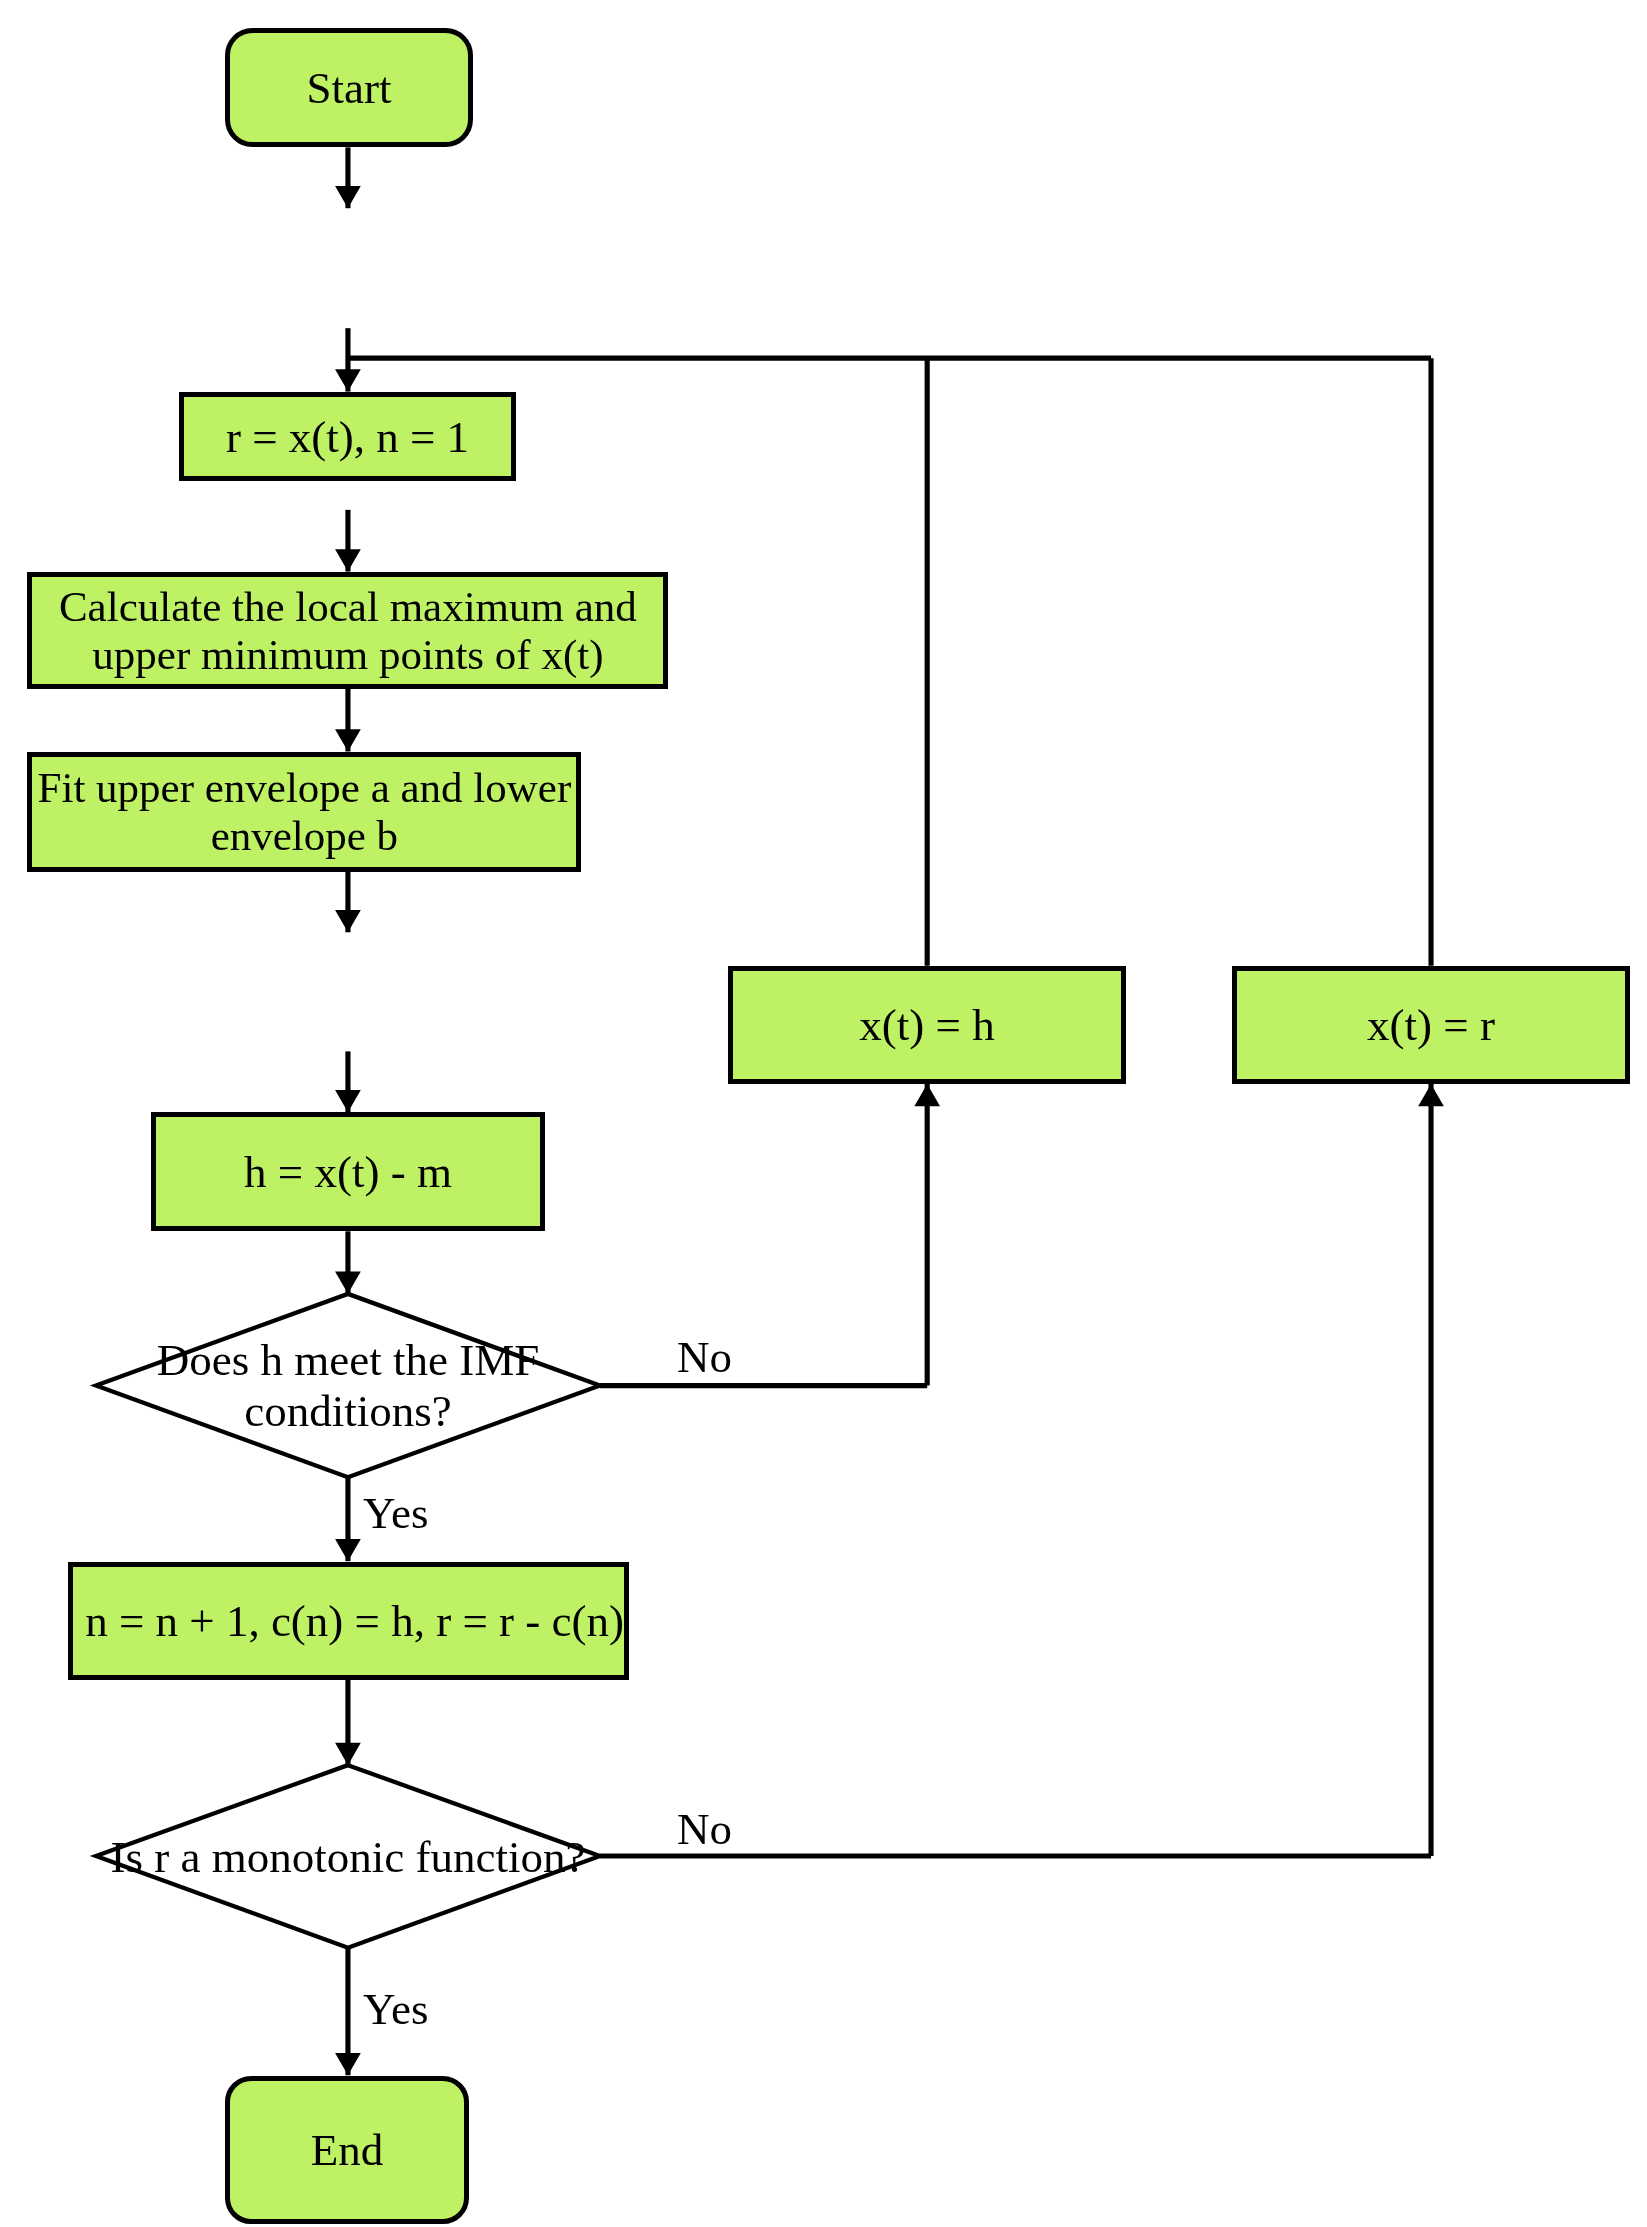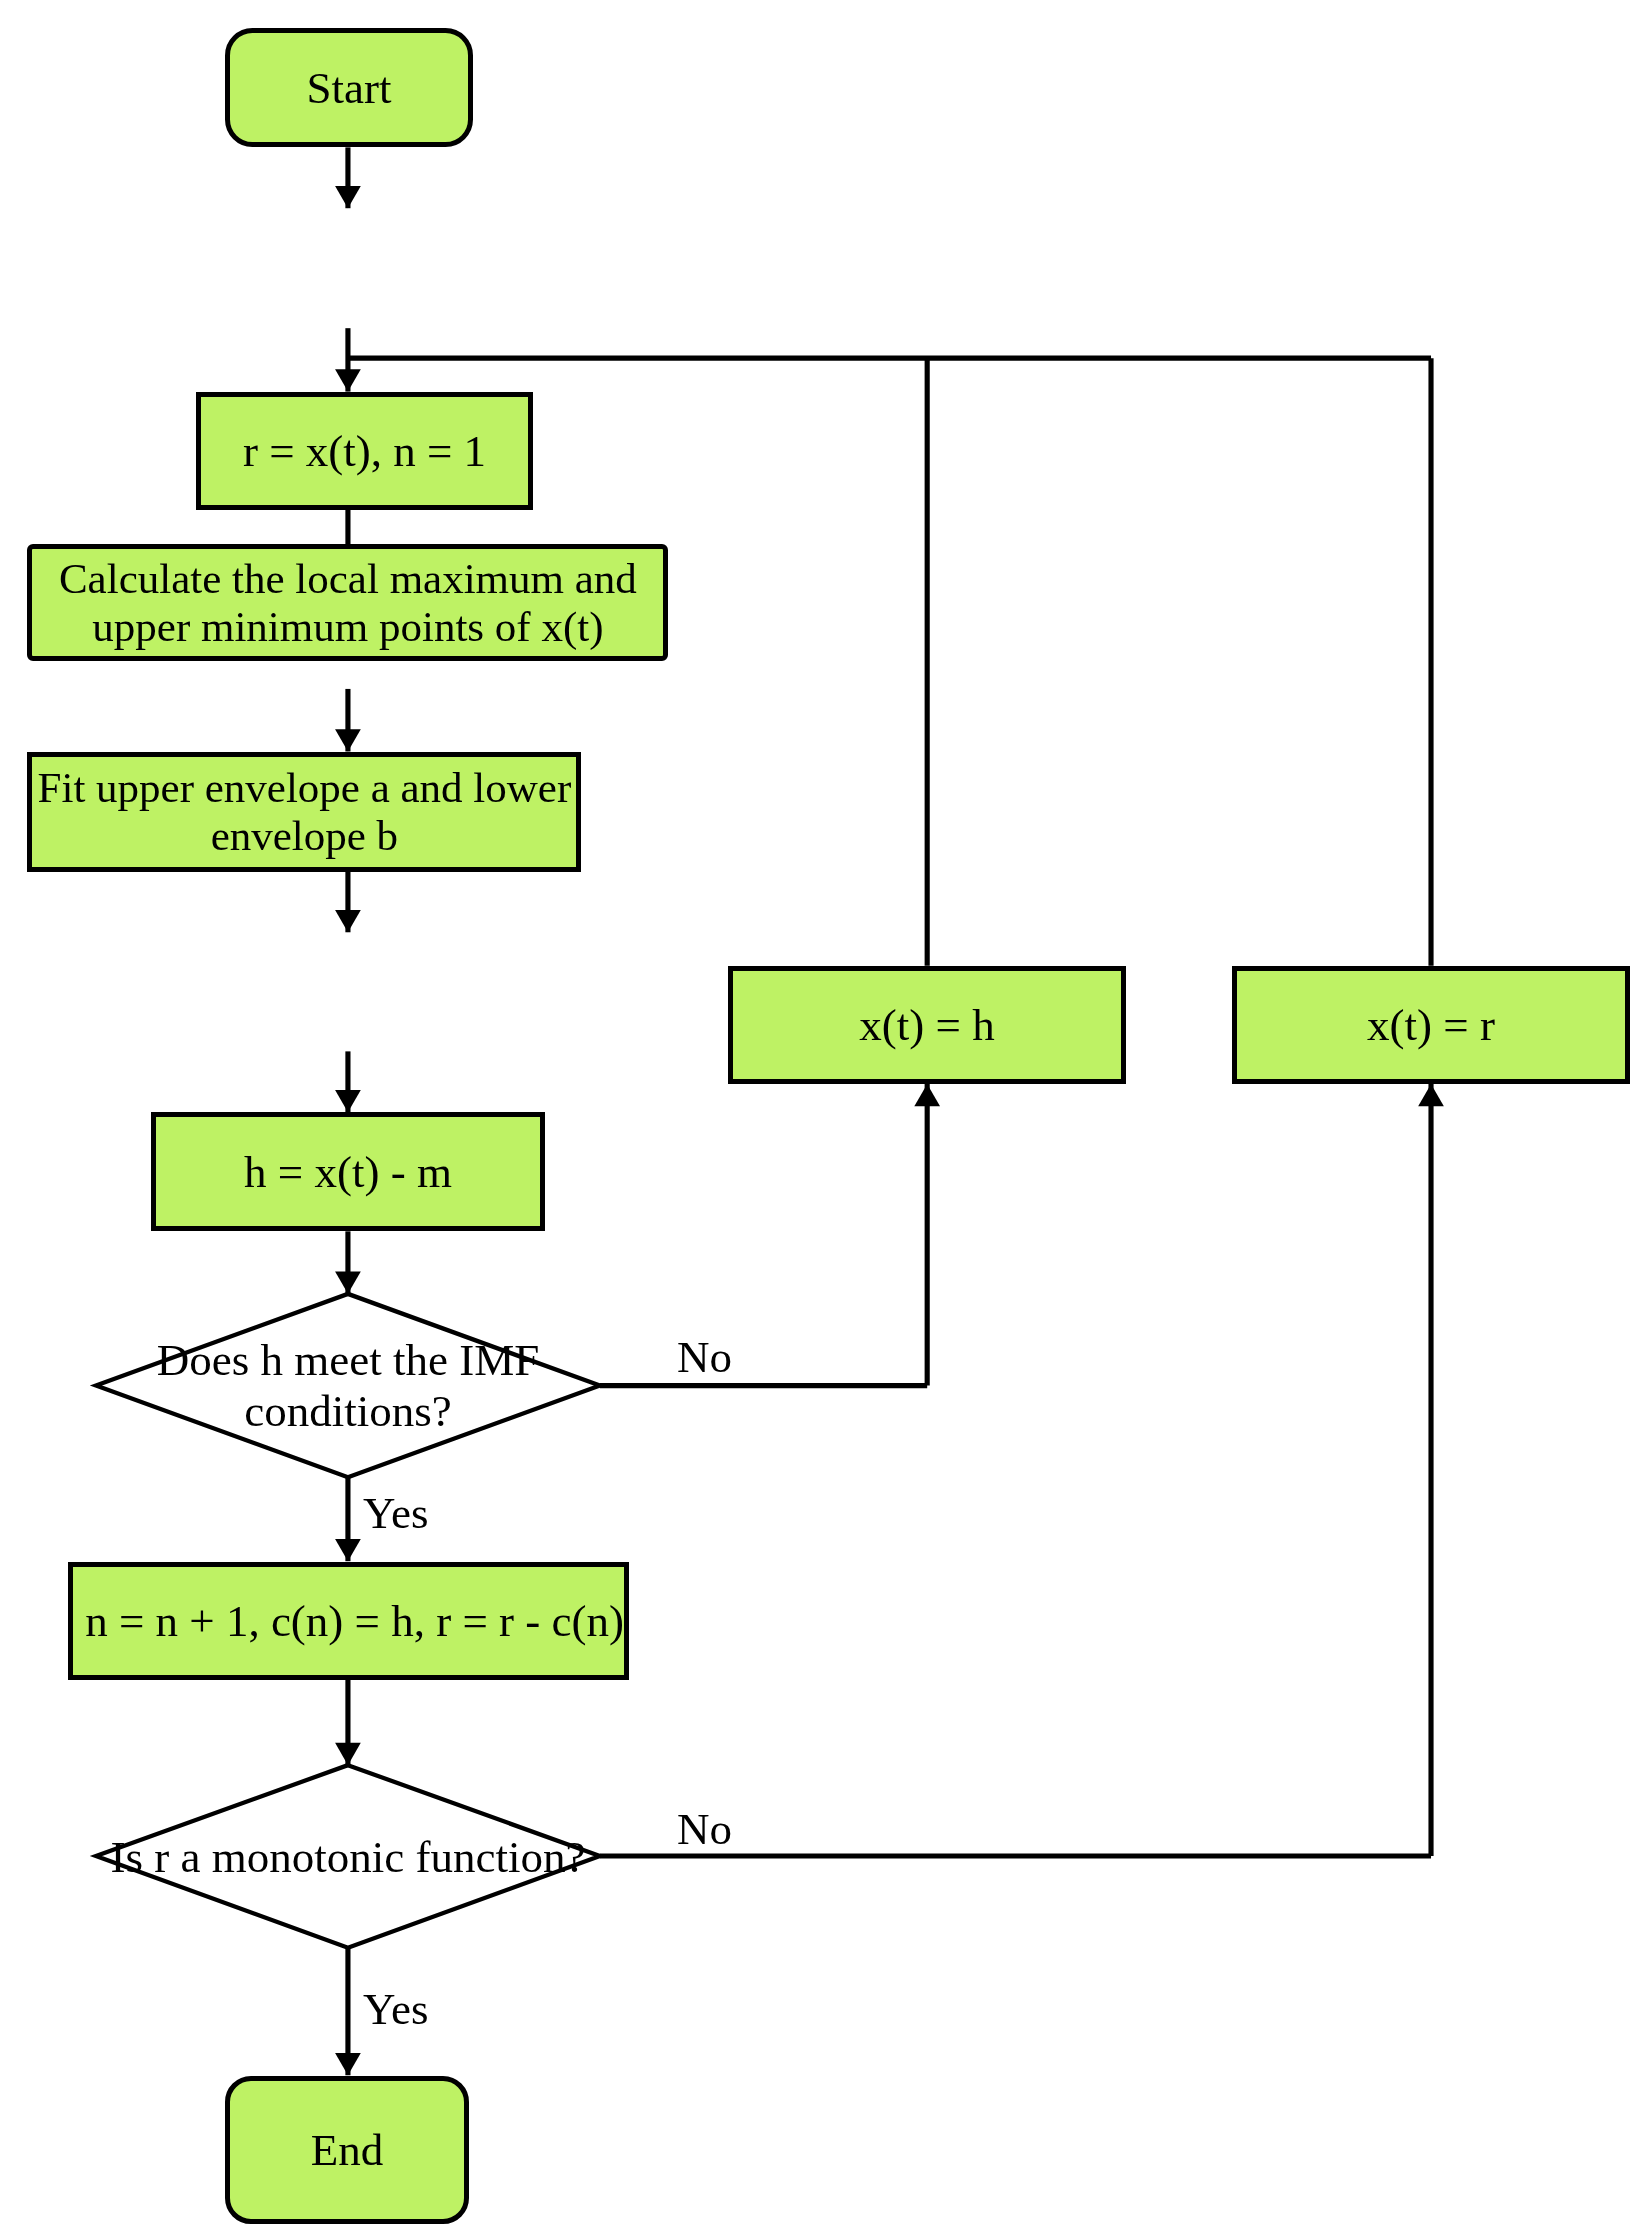--- a/index.html
+++ b/index.html
@@ -95,25 +95,25 @@
       <polygon points="1067,1291 1097,1291 1082,1265"></polygon>
       <polygon points="1655,1291 1685,1291 1670,1265"></polygon>
     </g>
   </svg>
 
   <div class="node terminal" style="left:225px; top:28px; width:248px; height:119px;">
     <span>Start</span>
   </div>
 
 
-  <div class="node" style="left:196px; top:392px; width:337px; height:118px;">
+  <div class="node" style="left:179px; top:392px; width:337px; height:89px;">
     <span>r = x(t), n = 1</span>
   </div>
 
-  <div class="node two-line" style="left:27.4px; top:544px; width:641px; height:117px;border-radius:6px;">
+  <div class="node two-line" style="left:27.4px; top:572px; width:641px; height:117px;">
     <span>Calculate the local maximum and</span>
     <span>upper minimum points of x(t)</span>
   </div>
 
   <div class="node two-line" style="left:27.4px; top:752px; width:554px; height:120px;">
     <span>Fit upper envelope a and lower</span>
     <span>envelope b</span>
   </div>
 
 

